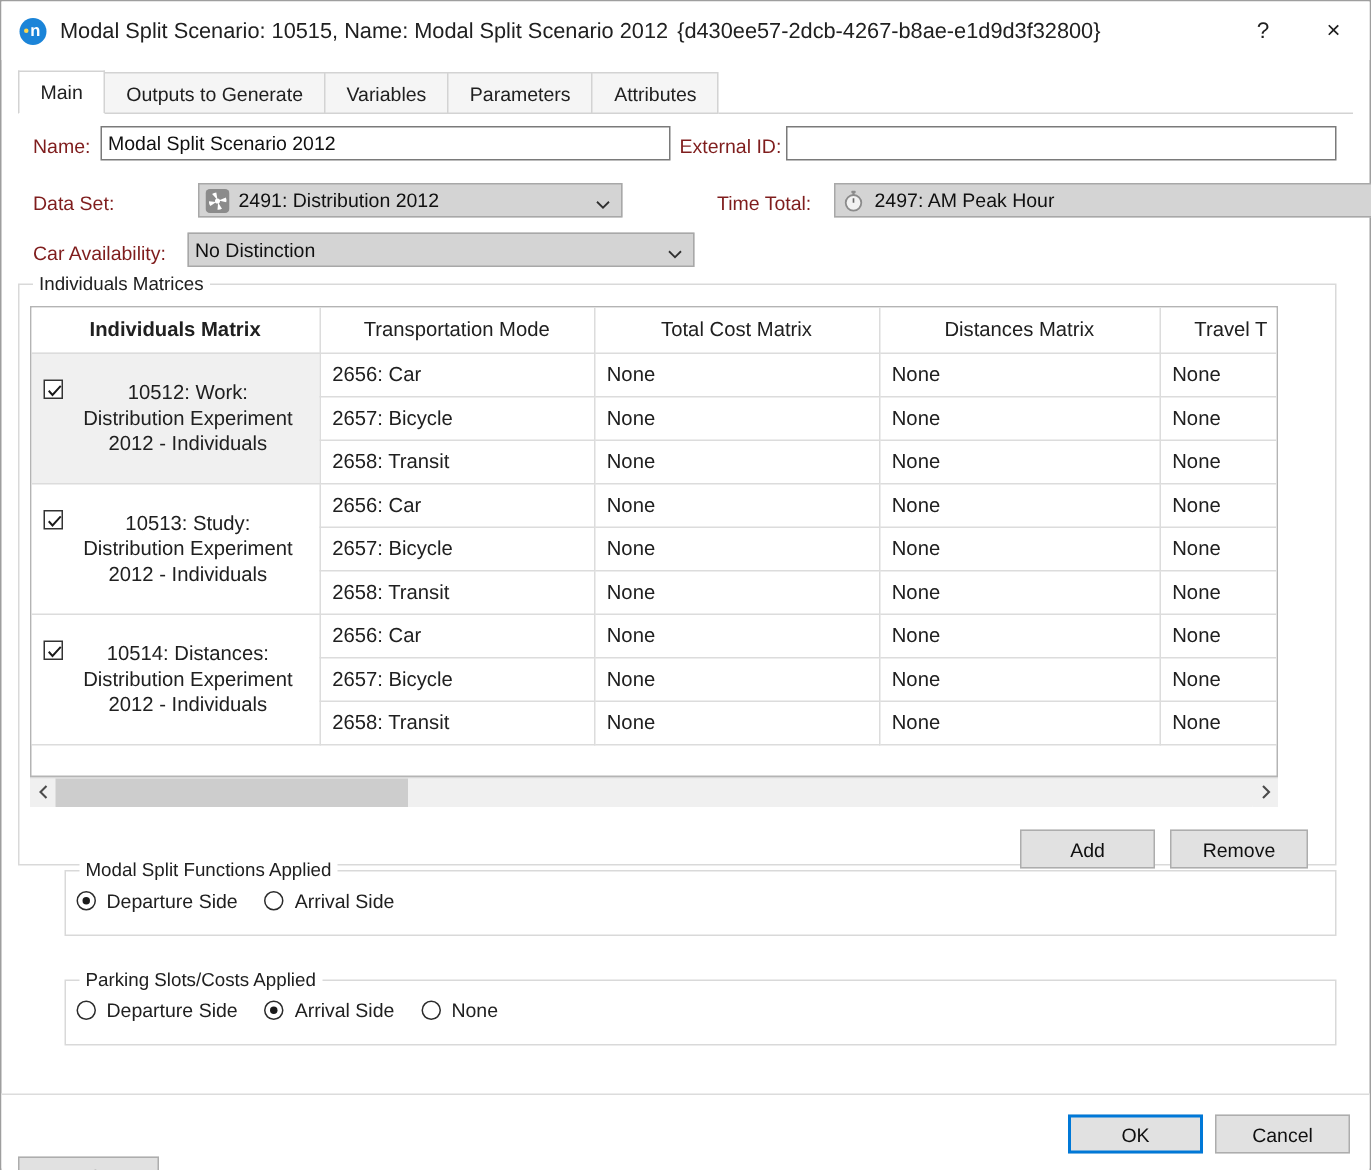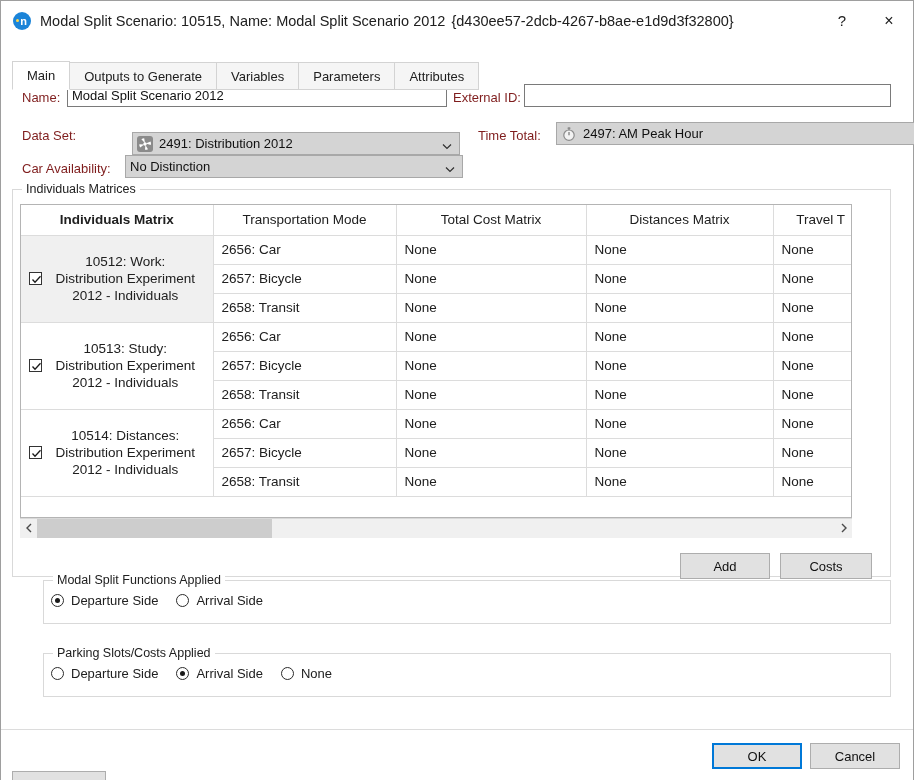--- a/index.html
+++ b/index.html
@@ -37,21 +37,21 @@
   .title-guid{margin-left:6px;}
   .win-btns{position:absolute;right:0;top:0;height:39px;display:flex;}
   .win-btn{
     width:46px;height:39px;display:flex;align-items:center;justify-content:center;
     font-size:15px;color:#202020;background:transparent;
   }
   .win-btn.close{width:48px;font-size:16px;}
 
   
   .tabstrip{
-    position:absolute;left:11px;top:60px;width:890px;height:29px;
+    position:absolute;left:11px;top:46px;width:890px;height:29px;
     display:flex;align-items:flex-end;text-align:right;
   }
   .tabstrip:after{
     content:"";position:absolute;left:0;bottom:0;width:890px;height:1px;background:#d3d3d3;
   }
   .tab{
     height:28px;line-height:28px;padding:0 14px;box-sizing:border-box;
     font-size:13px;color:#202020;background:#f5f5f5;
     border:1px solid #d3d3d3;border-bottom:1px solid #d3d3d3;
     margin-right:-1px;position:relative;z-index:1;white-space:nowrap;
@@ -112,21 +112,21 @@
     border-right:1px solid #dcdcdc;border-bottom:1px solid #dcdcdc;
     padding:0 8px;box-sizing:border-box;vertical-align:middle;
     background:#ffffff;
   }
   table.grid td:last-child{border-right:none;}
   td.namecell{
     padding:0 2px 0 4px;background:#ffffff;text-align:center;
     border-right:1px solid #dcdcdc;
   }
   td.namecell.sel{background:#f0f0f0;}
-  .namebox{display:flex;align-items:center;gap:4px;}
+  .namebox{display:flex;gap:4px;}
   .namebox .txt{
     flex:1;text-align:center;line-height:17px;font-size:13.5px;color:#202020;
   }
   .cbx{
     width:13px;height:13px;box-sizing:border-box;border:1px solid #333;
     background:#fff;flex:0 0 auto;position:relative;
   }
   .cbx svg{position:absolute;left:1px;top:1px;}
 
   
@@ -197,21 +197,21 @@
 
   <div class="panel">
 
     <span class="lbl" style="position:absolute;left:10px;top:14px;">Name:</span>
     <div class="textfield" style="position:absolute;left:55px;top:8px;width:380px;">Modal Split Scenario 2012</div>
 
     <span class="lbl" style="position:absolute;left:441px;top:14px;">External ID:</span>
     <div class="textfield" style="position:absolute;left:512px;top:8px;width:367px;"></div>
 
     <span class="lbl" style="position:absolute;left:10px;top:52px;">Data Set:</span>
-    <div class="combo" style="position:absolute;left:120px;top:56px;width:328px;">
+    <div class="combo" style="position:absolute;left:120px;top:46px;width:283px;">
       <span class="ico16">
         <svg width="16" height="16" viewBox="0 0 16 16">
           <rect x="0" y="0" width="16" height="16" rx="3" fill="#8b8b8b"></rect>
           <g fill="#ffffff">
             <circle cx="8" cy="8" r="1.7"></circle>
             <path d="M8 7.3 L4.4 3.3 A5.2 5.2 0 0 1 7.2 2.3 Z"></path>
             <path d="M8.7 7.6 L13.6 5.6 A5.2 5.2 0 0 1 13.8 8.9 Z"></path>
             <path d="M8.4 9 L11 13.2 A5.2 5.2 0 0 1 8 13.8 Z"></path>
             <path d="M7.2 8.6 L3.2 11.4 A5.2 5.2 0 0 1 2.3 8.2 Z"></path>
           </g>
@@ -389,21 +389,21 @@
         <div class="sb-thumb" style="width:235px;left:0"></div>
       </div>
       <div class="sb-arrow">
         <svg width="8" height="10" viewBox="0 0 8 10">
             <path d="M2 1 L6 5 L2 9" stroke="#4a4a4a" stroke-width="1.4" fill="none"></path>
           </svg>
       </div>
     </div>
 
     <div class="btn" style="position:absolute;left:668px;top:477px;width:90px;">Add</div>
-    <div class="btn" style="position:absolute;left:768px;top:477px;width:92px;">Costs</div>
+    <div class="btn" style="position:absolute;left:768px;top:477px;width:92px;">Remove</div>
 
     <div class="group" style="left:31px;top:504px;width:848px;height:44px;">
       <span class="group-title">Modal Split Functions Applied</span>
       <div class="radio-row" style="position:absolute;left:7px;top:12px;">
         <div class="radio">
           <span class="rd on"></span>
           <span class="rlabel">Departure Side</span>
         </div>
         <div class="radio">
           <span class="rd"></span>

